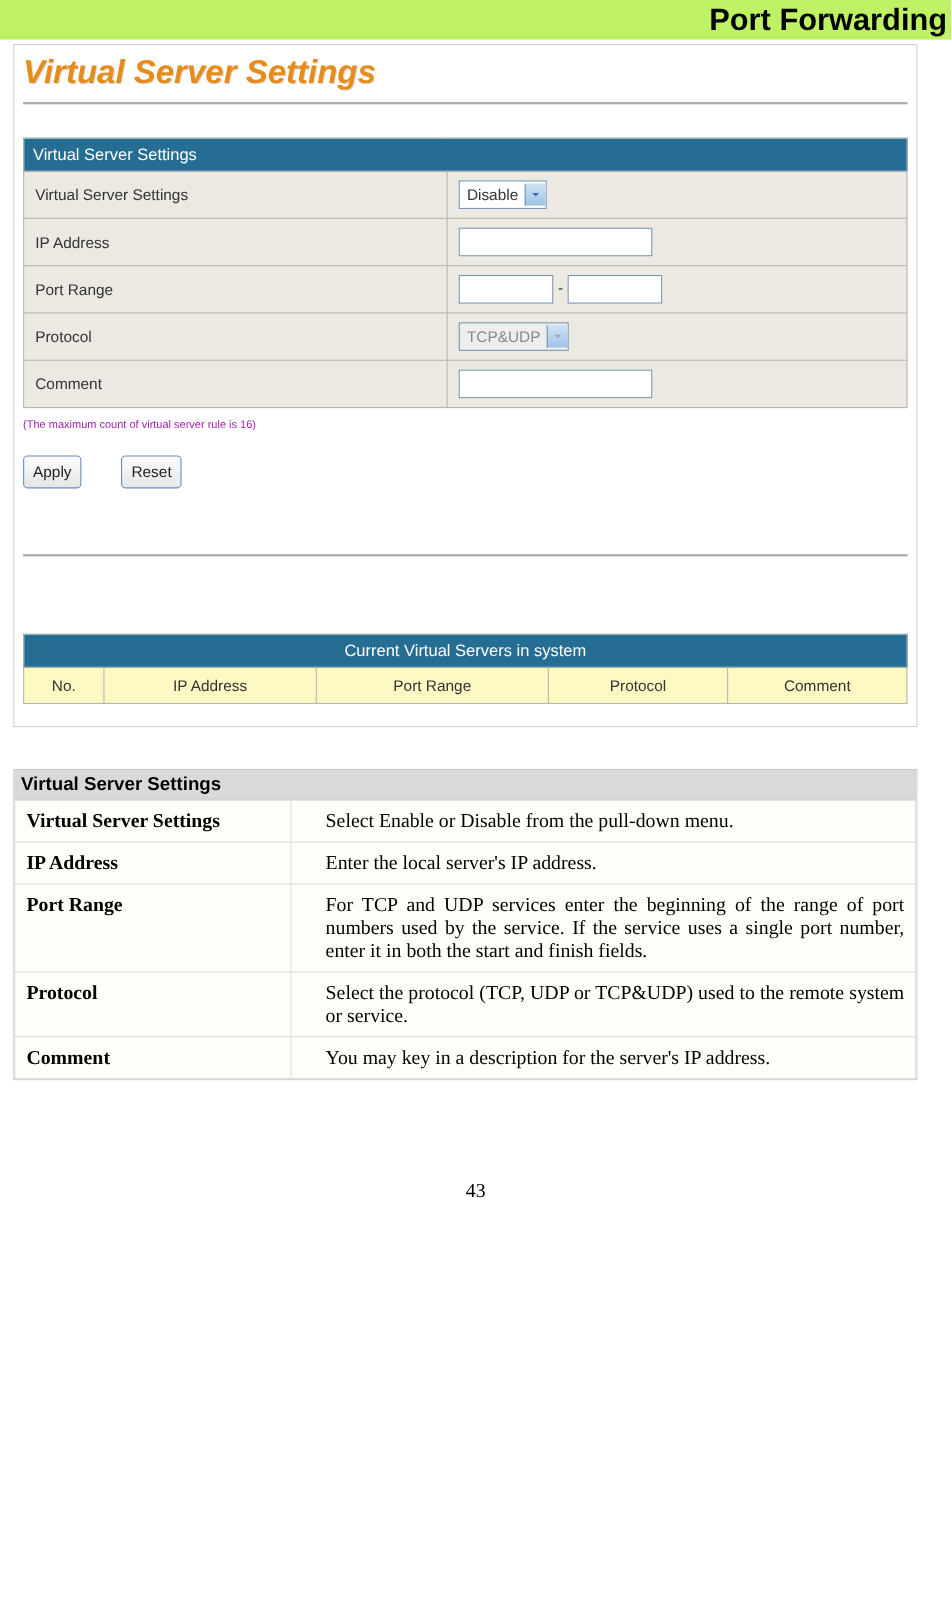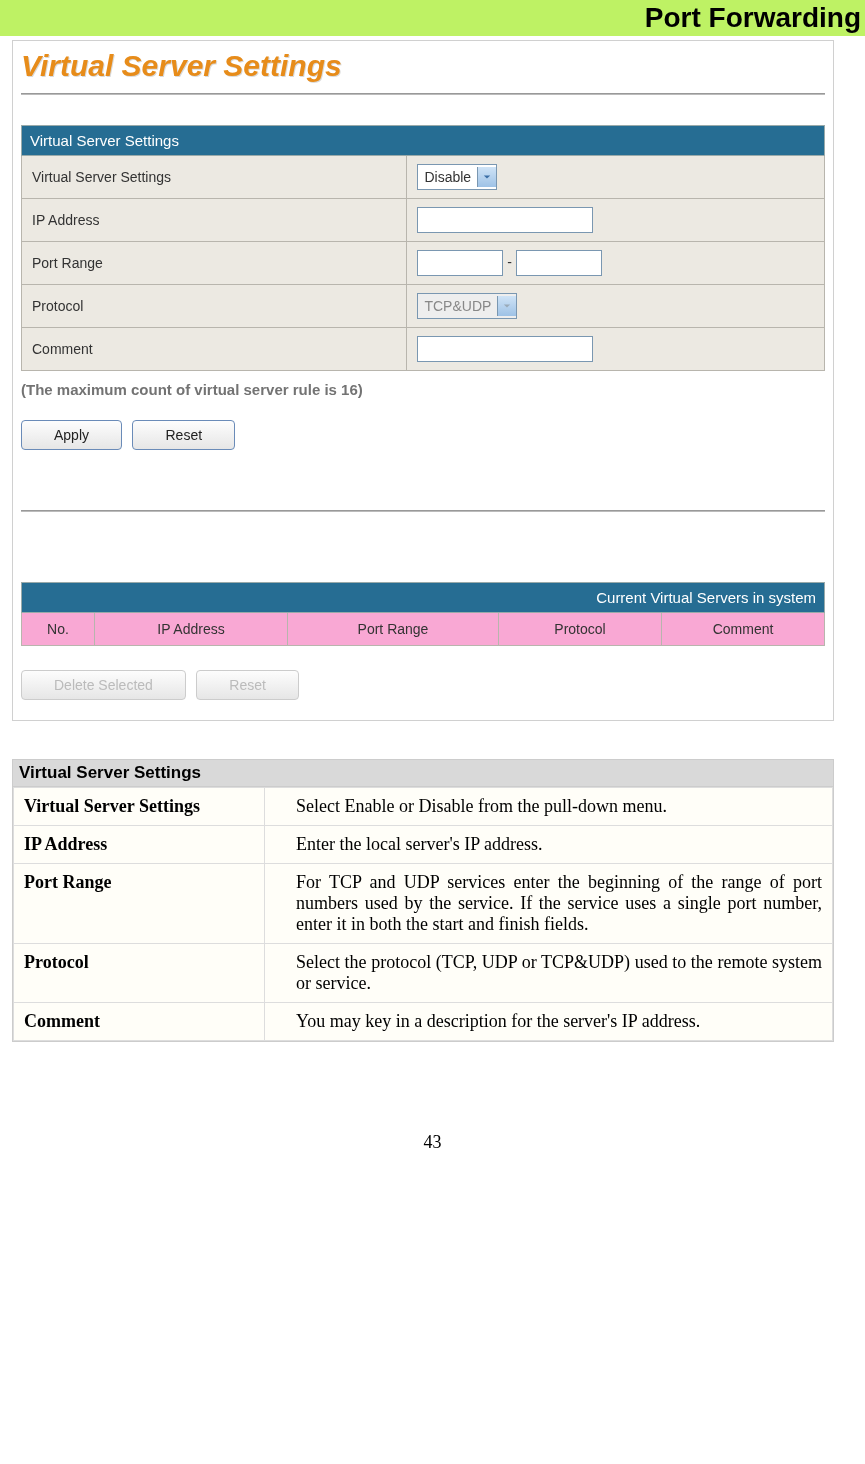--- a/index.html
+++ b/index.html
@@ -98,57 +98,56 @@
   }
   .dropdown-wrap .dd-btn {
     width: 18px;
     height: 20px;
     background: linear-gradient(#cfe3f6,#9ec2e6);
     border-left: 1px solid #7a97b1;
     display:flex;align-items:center;justify-content:center;
   }
   .dropdown-wrap .dd-btn svg { width:8px;height:8px; }
   .note-text {
-    font-size: 15px;
-    color: #737373;
+    font-size: 10px;
+    color: #a21caf;
     margin: 10px 0 22px 0;
-    font-weight: bold;
   }
   .btn {
     display: inline-block;
     background: linear-gradient(#fdfdfd,#e6e6e6);
     border: 1px solid #6a8bb8;
     border-radius: 4px;
-    padding: 6px 32px;
+    padding: 6px 8px;
     font-size: 14px;
     color: #222;
-    margin-right: 6px;
+    margin-right: 32px;
     cursor: pointer;
   }
   .btn.disabled {
     color: #bbb;
     border-color: #ccc;
     cursor: default;
   }
   .current-table {
     width: 100%;
     border-collapse: collapse;
     margin-top: 70px;
   }
   .current-table th.header {
     background: #266d93;
     color: #fff;
-    text-align: right;
+    text-align: center;
     font-weight: normal;
     font-size: 15px;
     padding: 6px 8px;
     border: 1px solid #9aa;
   }
   .current-table td {
-    background: #f9a8d4;
+    background: #fef9c3;
     border: 1px solid #b8b5ad;
     padding: 8px 6px;
     font-size: 14px;
     color: #333;
     text-align: center;
   }
   .hr-line2 {
     height: 2px;
     background: linear-gradient(#888,#ccc);
     margin: 60px 0 4px 0;
@@ -273,24 +272,20 @@
     <tr>
       <td style="width:60px">No.</td>
       <td style="width:180px">IP Address</td>
       <td>Port Range</td>
       <td style="width:150px">Protocol</td>
       <td style="width:150px">Comment</td>
     </tr>
   </tbody>
     </table>
 
-  <div class="bottom-btns">
-    <span class="btn disabled">Delete Selected</span>
-    <span class="btn disabled">Reset</span>
-  </div>
 </div>
 
 <div class="help-wrap">
   <div class="help-title">Virtual Server Settings</div>
   <table class="help-table">
     <tbody>
         <tr>
       <td class="h-label">Virtual Server Settings</td>
       <td class="h-desc">Select Enable or Disable from the pull-down menu.</td>
     </tr>

